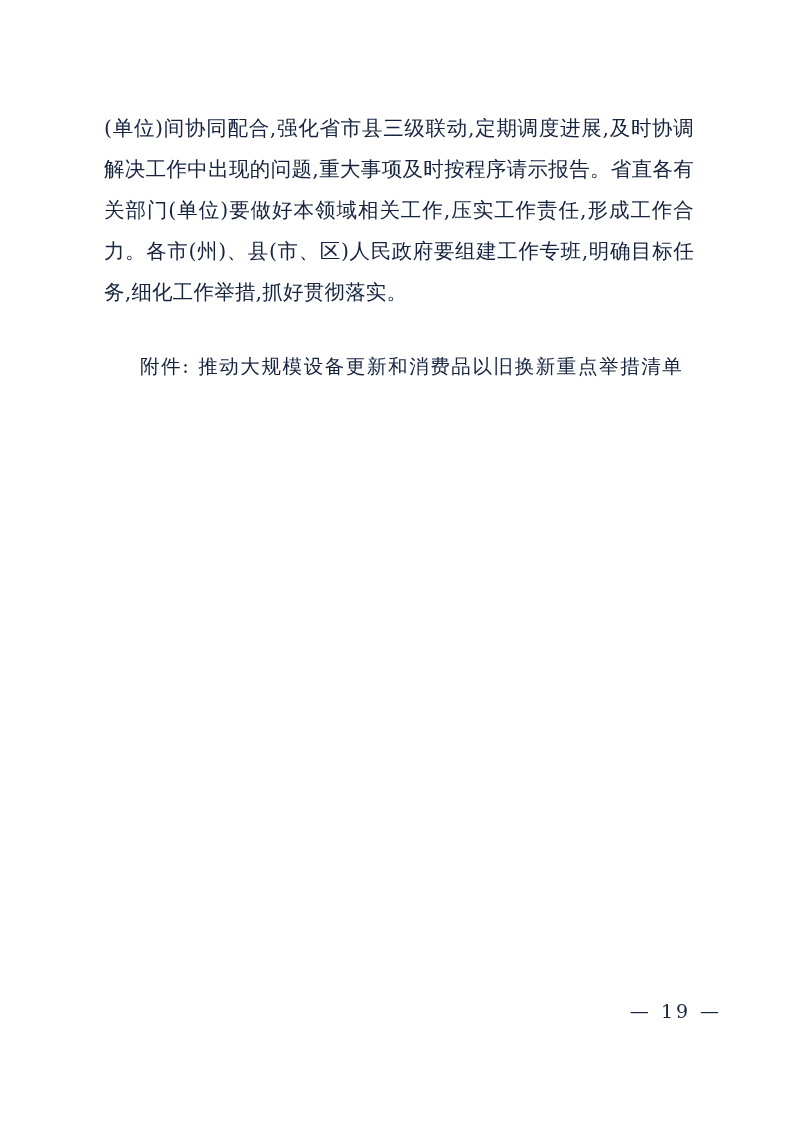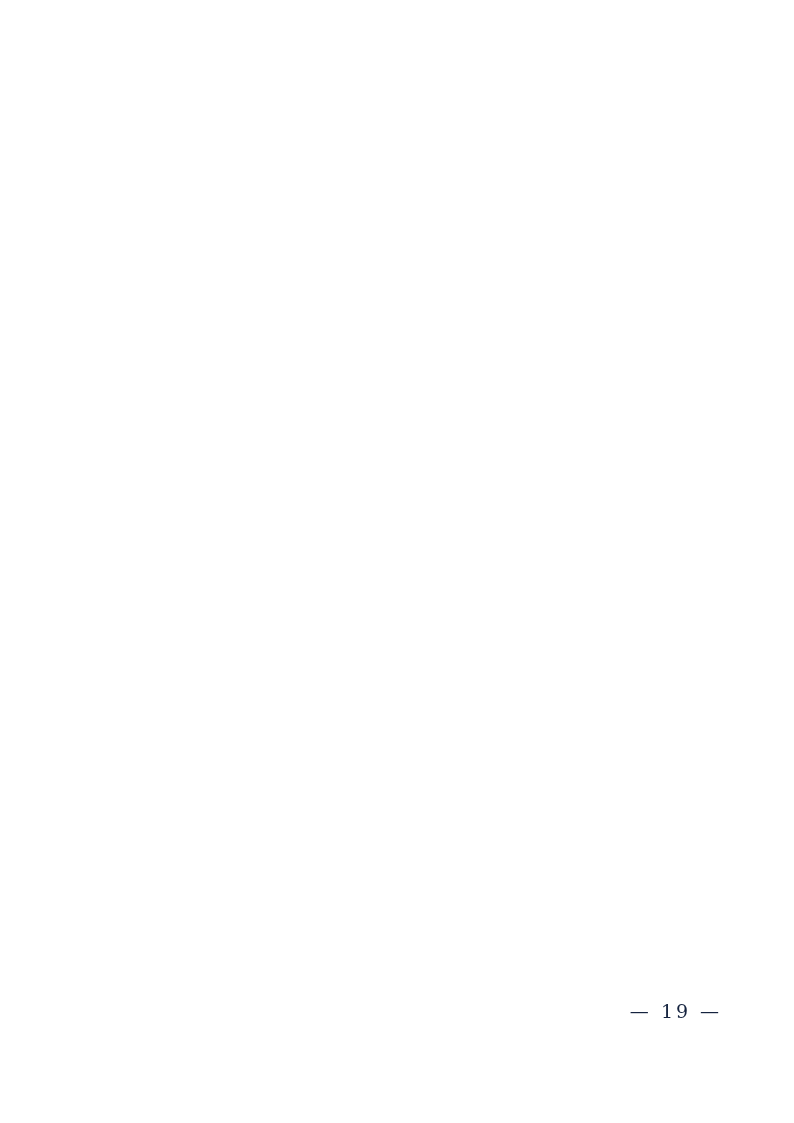--- a/index.html
+++ b/index.html
@@ -69,21 +69,25 @@
     margin-left: 514px;
   }
 </style>
 </head>
 <body>
 
 <div class="page">
 
   <div class="content">
 
+    <p class="body-paragraph">(单位)间协同配合,强化省市县三级联动,定期调度进展,及时协调解决工作中出现的问题,重大事项及时按程序请示报告。省直各有关部门(单位)要做好本领域相关工作,压实工作责任,形成工作合力。各市(州)、县(市、区)人民政府要组建工作专班,明确目标任务,细化工作举措,抓好贯彻落实。</p>
 
+    <div class="attachment-block">
+      <p class="attachment-line">附件: 推动大规模设备更新和消费品以旧换新重点举措清单</p>
+    </div>
 
   </div>
 
   <div class="page-number">
     <span class="inner">— 19 —</span>
   </div>
 
 </div>
 
 </body></html>

